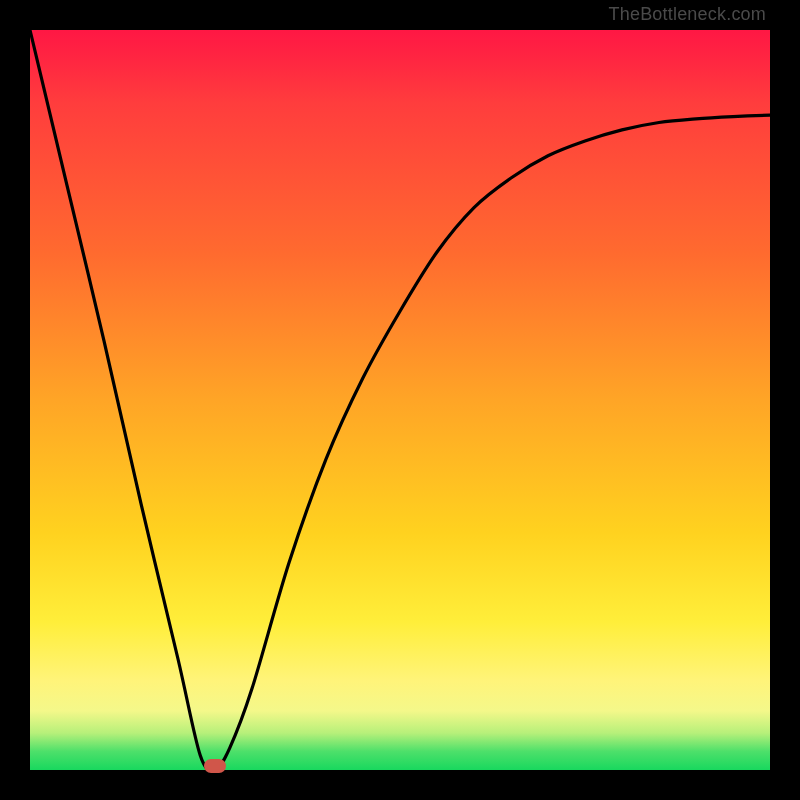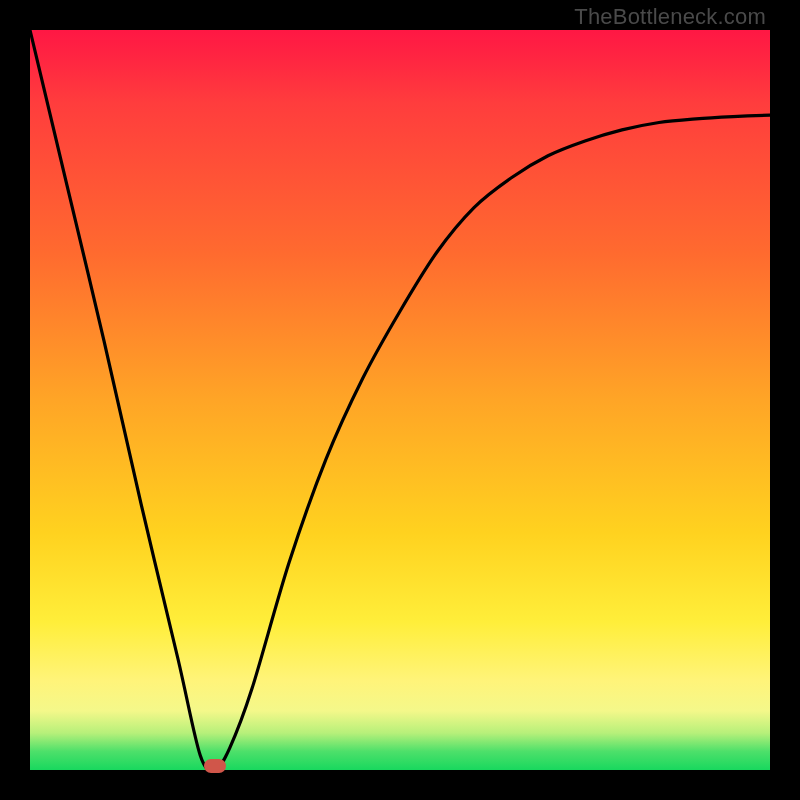--- a/index.html
+++ b/index.html
@@ -39,21 +39,21 @@
       #b7f07a 95%,
       #4de06a 97.5%,
       #18d85e 100%
     );
   }
   .watermark {
     position: absolute;
     top: 4px;
     right: 34px;
     color: #4a4a4a;
-    font-size: 22px;
+    font-size: 18px;
     font-weight: 500;
     letter-spacing: 0.2px;
     user-select: none;
   }
   svg.curve {
     position: absolute;
     left: 0;
     top: 0;
     width: 740px;
     height: 740px;

